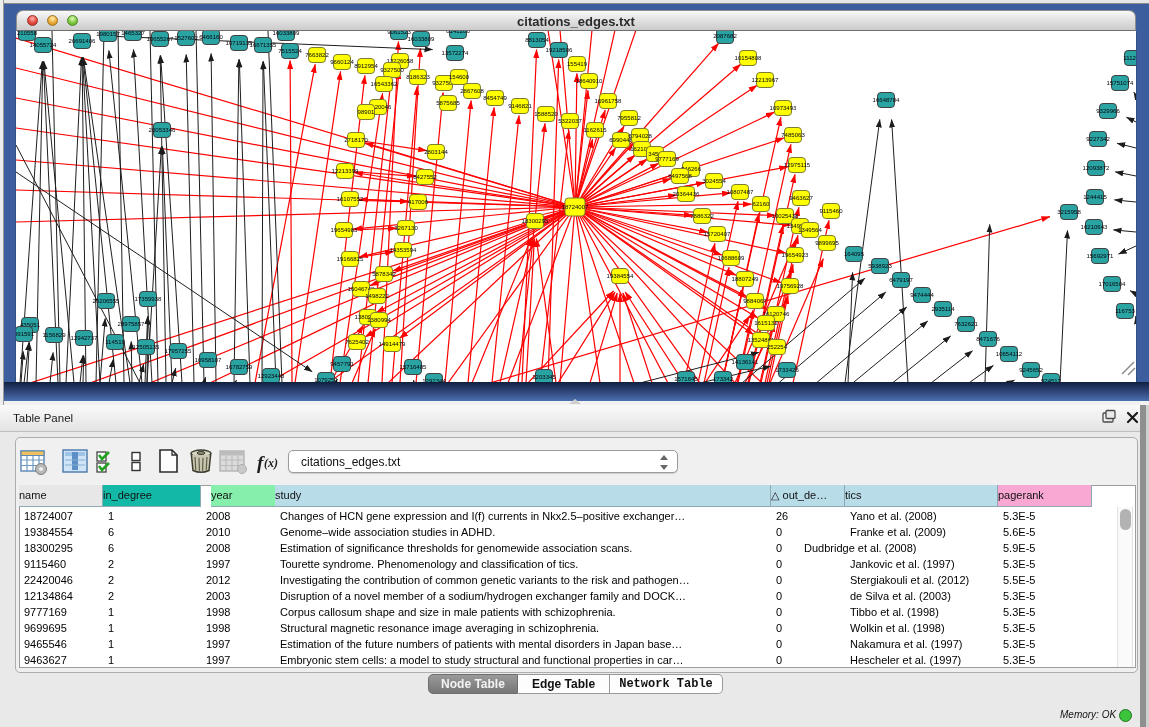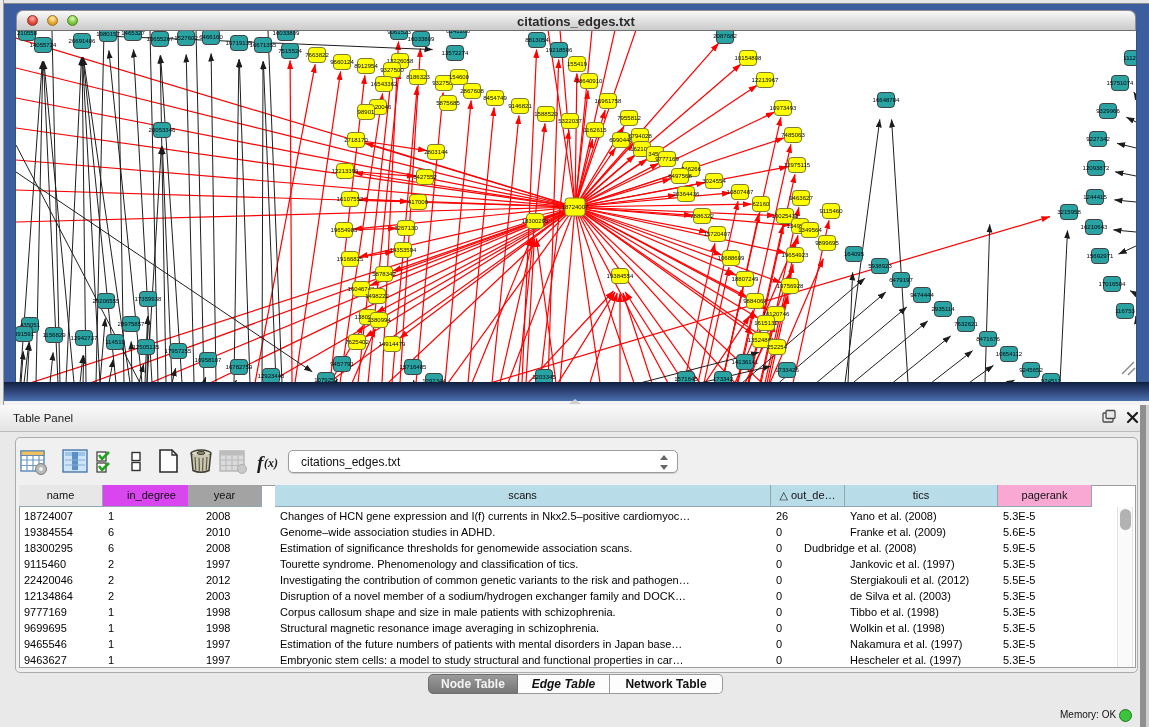--- a/index.html
+++ b/index.html
@@ -34,30 +34,30 @@
 #rightstrip { position:absolute; left:1140px; top:405px; width:6px; height:322px; background:#8f8f8f; }
 #rightstrip2 { position:absolute; left:1146px; top:405px; width:3px; height:322px; background:#cfcfcf; }
 
 #dropdown { position:absolute; left:288px; top:450px; width:390px; height:23px; background:#fff;
   border:1px solid #9b9b9b; border-radius:5px; box-shadow:0 1px 1px rgba(0,0,0,0.15); }
 #dropdown .txt { position:absolute; left:12px; top:4px; font-size:12px; color:#111; }
 
 #tablewrap { position:absolute; left:19px; top:485px; width:1117px; height:183px; background:#fff;
   border:1px solid #9c9c9c; }
 .th { position:absolute; top:485px; height:22px; background:#b9dce9; border-right:1px solid #8fa9b4;
-  border-bottom:1px solid #8fa9b4; font-size:11px; color:#111; text-align:center; line-height:21px; }
+  border-bottom:1px solid #8fa9b4; font-size:11px; color:#111; text-align:left; line-height:21px; }
 .tdrow { position:absolute; font-size:11px; color:#000; white-space:nowrap; }
 
 #tabs { position:absolute; left:428px; top:674px; width:295px; height:20px; }
 .tab { position:absolute; top:0; height:20px; border:1px solid #9a9a9a; font-size:12px; font-weight:bold;
   text-align:center; line-height:19px; background:#fdfdfd; color:#111; }
 #tab1 { left:0; width:90px; border-radius:5px 0 0 5px; background:linear-gradient(#9a9a9a,#767676); color:#f4f4f4; border-color:#6f6f6f;}
-#tab2 { left:90px; width:92px; border-left:none;font-style:italic; }
-#tab3 { left:182px; width:113px; border-left:none; border-radius:0 5px 5px 0; }
-#memory { position:absolute; left:1060px; top:709px; font-size:10px; color:#111; }
+#tab2 { left:90px; width:92px; border-left:none; }
+#tab3 { left:182px; width:113px; border-left:none; border-radius:0 5px 5px 0;font-family:Liberation Mono, monospace; }
+#memory { position:absolute; left:1060px; top:709px; font-size:10px; color:#111;font-style:italic; }
 #memdot { position:absolute; left:1119px; top:709px; width:13px; height:13px; border-radius:50%;
   background:#3dc43d; border:1.5px solid #1e741e; }
 </style>
 </head>
 <body>
 <div id="desktop"></div>
 <div id="botgrad"></div>
 <div id="divline"></div>
 <div id="handle"></div>
 <div id="topstrip"></div>
@@ -636,30 +636,30 @@
 </svg>
 <div id="dropdown">
     <span class="txt">citations_edges.txt</span>
   <svg width="20" height="21" style="position:absolute;right:3px;top:1px">
     <path d="M10 3 L14 8 L6 8 Z" fill="#666"></path>
       <path d="M10 18 L14 13 L6 13 Z" fill="#666"></path>
   </svg>
 </div>
 <div id="tablewrap"></div>
 <div class="th" style="left:19px;width:84px;background:#e7e7e7">name</div>
-<div class="th" style="left:103px;width:98px;background:#d946ef">in_degree</div>
-<div class="th" style="left:188px;width:74px;background:#a3a3a3">year</div>
-<div class="th" style="left:275px;width:496px;background:#b9dce9">scans</div>
+<div class="th" style="left:103px;width:98px;background:#14b8a6">in_degree</div>
+<div class="th" style="left:211px;width:74px;background:#86efac">year</div>
+<div class="th" style="left:275px;width:496px;background:#b9dce9">study</div>
 <div class="th" style="left:771px;width:74px;background:#b9dce9">△ out_de…</div>
 <div class="th" style="left:845px;width:153px;background:#b9dce9">tics</div>
 <div class="th" style="left:998px;width:94px;background:#f9a8d4">pagerank</div>
 <div class="tdrow" style="left:24px;top:510px">18724007</div>
 <div class="tdrow" style="left:108px;top:510px">1</div>
 <div class="tdrow" style="left:206px;top:510px">2008</div>
-<div class="tdrow" style="left:280px;top:510px">Changes of HCN gene expression and I(f) currents in Nkx2.5–positive cardiomyoc…</div>
+<div class="tdrow" style="left:280px;top:510px">Changes of HCN gene expression and I(f) currents in Nkx2.5–positive exchanger…</div>
 <div class="tdrow" style="left:776px;top:510px">26</div>
 <div class="tdrow" style="left:850px;top:510px">Yano et al. (2008)</div>
 <div class="tdrow" style="left:1003px;top:510px">5.3E-5</div>
 <div class="tdrow" style="left:24px;top:526px">19384554</div>
 <div class="tdrow" style="left:108px;top:526px">6</div>
 <div class="tdrow" style="left:206px;top:526px">2010</div>
 <div class="tdrow" style="left:280px;top:526px">Genome–wide association studies in ADHD.</div>
 <div class="tdrow" style="left:776px;top:526px">0</div>
 <div class="tdrow" style="left:850px;top:526px">Franke et al. (2009)</div>
 <div class="tdrow" style="left:1003px;top:526px">5.6E-5</div>

